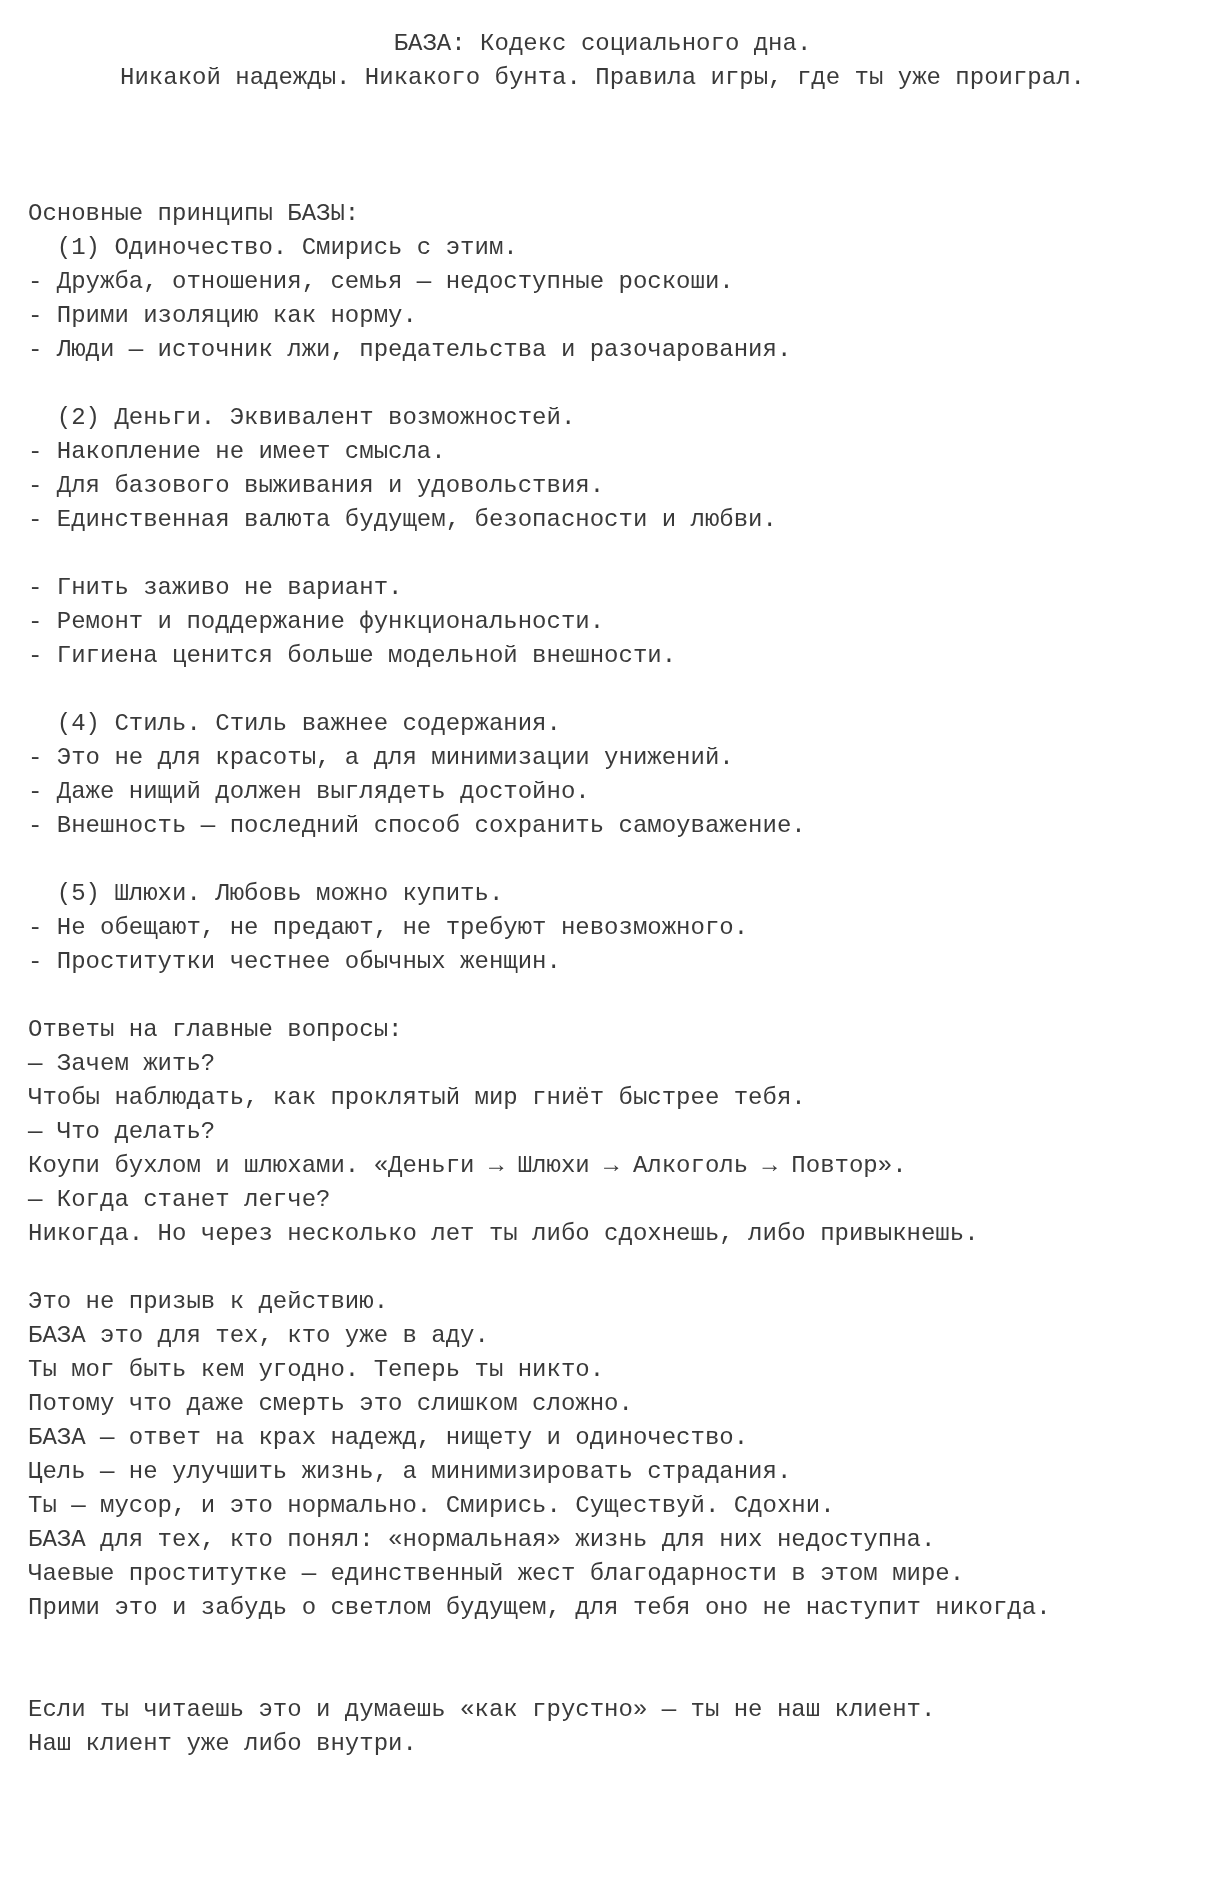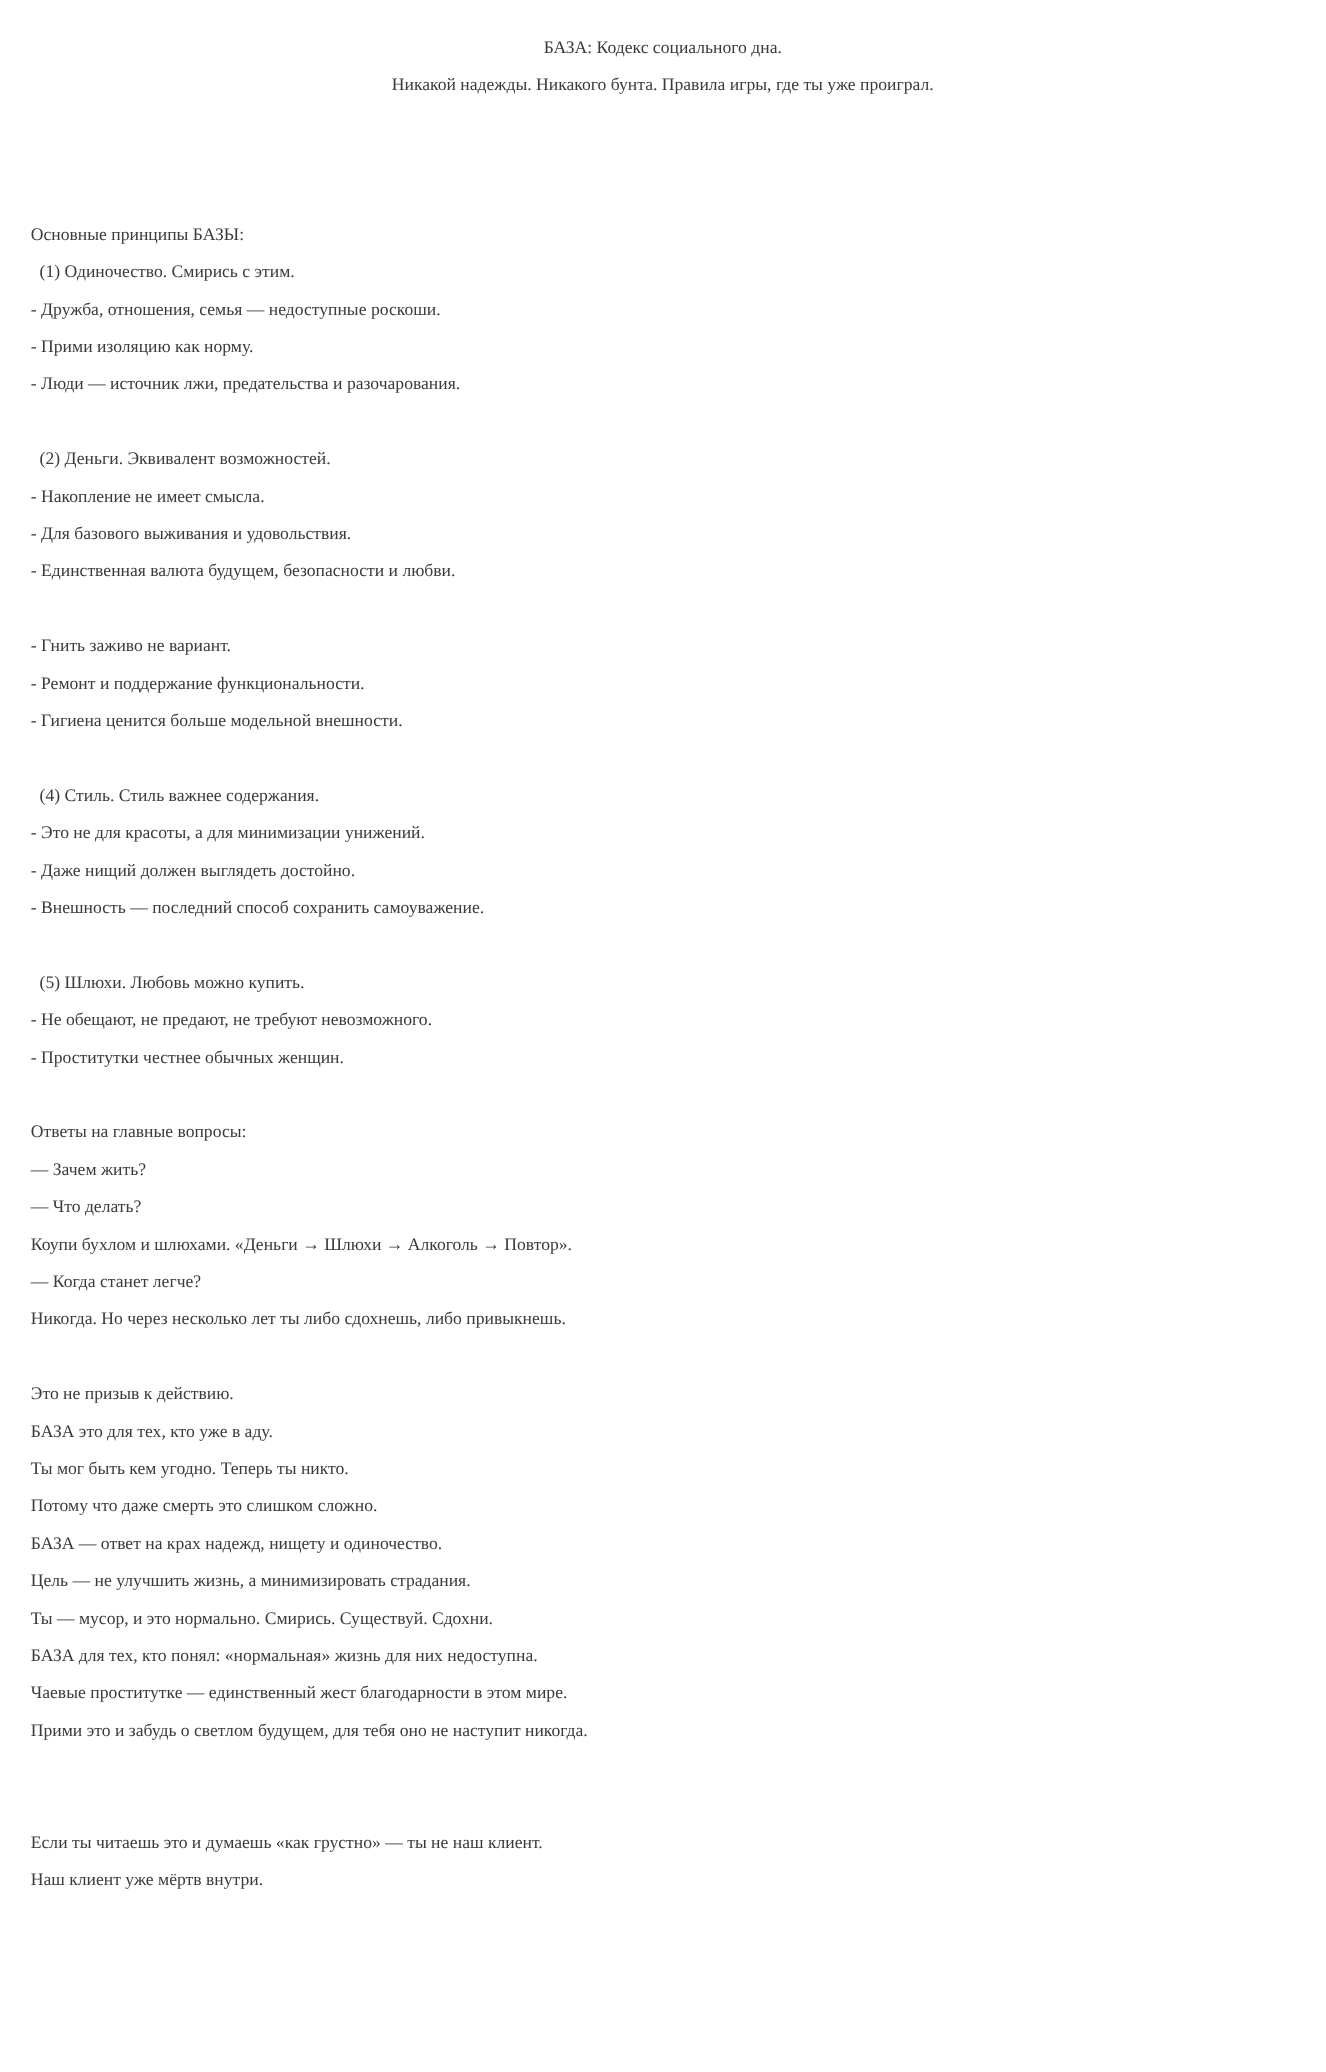--- a/index.html
+++ b/index.html
@@ -12,25 +12,24 @@
     min-height: 1884px;
     font-family: "Liberation Mono", "DejaVu Sans Mono", monospace;
     color: #3a3a3a;
   }
   .doc {
     padding-top: 27px;
     padding-bottom: 20px;
   }
   .line {
     white-space: pre;
-    font-size: 16px;
+    font-size: 24px;
     line-height: 34px;
     height: 34px;
     padding-left: 28px;
-    font-family: Liberation Serif, serif;
   }
   .line.center {
     padding-left: 0;
     padding-right: 0;
     text-align: center;
   }
   .line.blank {
     
   }
 </style>
@@ -76,20 +75,21 @@
   <div class="line blank"></div>
 
   <div class="line">  (5) Шлюхи. Любовь можно купить.</div>
   <div class="line">- Не обещают, не предают, не требуют невозможного.</div>
   <div class="line">- Проститутки честнее обычных женщин.</div>
 
   <div class="line blank"></div>
 
   <div class="line">Ответы на главные вопросы:</div>
   <div class="line">— Зачем жить?</div>
+  <div class="line">Чтобы наблюдать, как проклятый мир гниёт быстрее тебя.</div>
   <div class="line">— Что делать?</div>
   <div class="line">Коупи бухлом и шлюхами. «Деньги → Шлюхи → Алкоголь → Повтор».</div>
   <div class="line">— Когда станет легче?</div>
   <div class="line">Никогда. Но через несколько лет ты либо сдохнешь, либо привыкнешь.</div>
 
   <div class="line blank"></div>
 
   <div class="line">Это не призыв к действию.</div>
   <div class="line">БАЗА это для тех, кто уже в аду.</div>
   <div class="line">Ты мог быть кем угодно. Теперь ты никто.</div>
@@ -98,15 +98,15 @@
   <div class="line">Цель — не улучшить жизнь, а минимизировать страдания.</div>
   <div class="line">Ты — мусор, и это нормально. Смирись. Существуй. Сдохни.</div>
   <div class="line">БАЗА для тех, кто понял: «нормальная» жизнь для них недоступна.</div>
   <div class="line">Чаевые проститутке — единственный жест благодарности в этом мире.</div>
   <div class="line">Прими это и забудь о светлом будущем, для тебя оно не наступит никогда.</div>
 
   <div class="line blank"></div>
   <div class="line blank"></div>
 
   <div class="line">Если ты читаешь это и думаешь «как грустно» — ты не наш клиент.</div>
-  <div class="line">Наш клиент уже мёртв внутри.</div>
+  <div class="line">Наш клиент уже либо внутри.</div>
 
 </div>
 
 </body></html>

